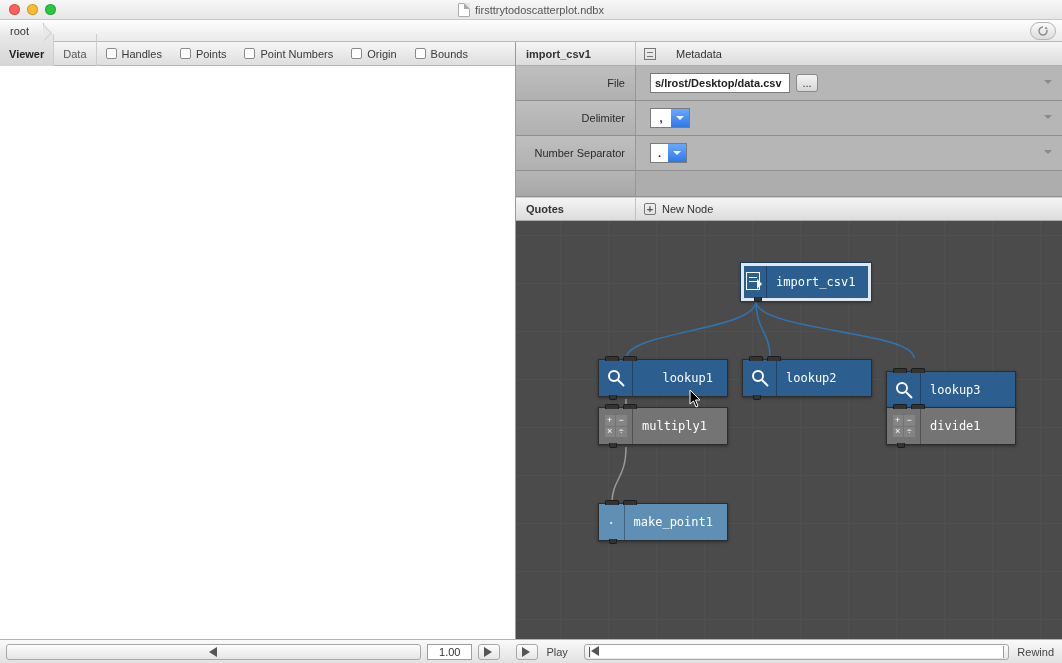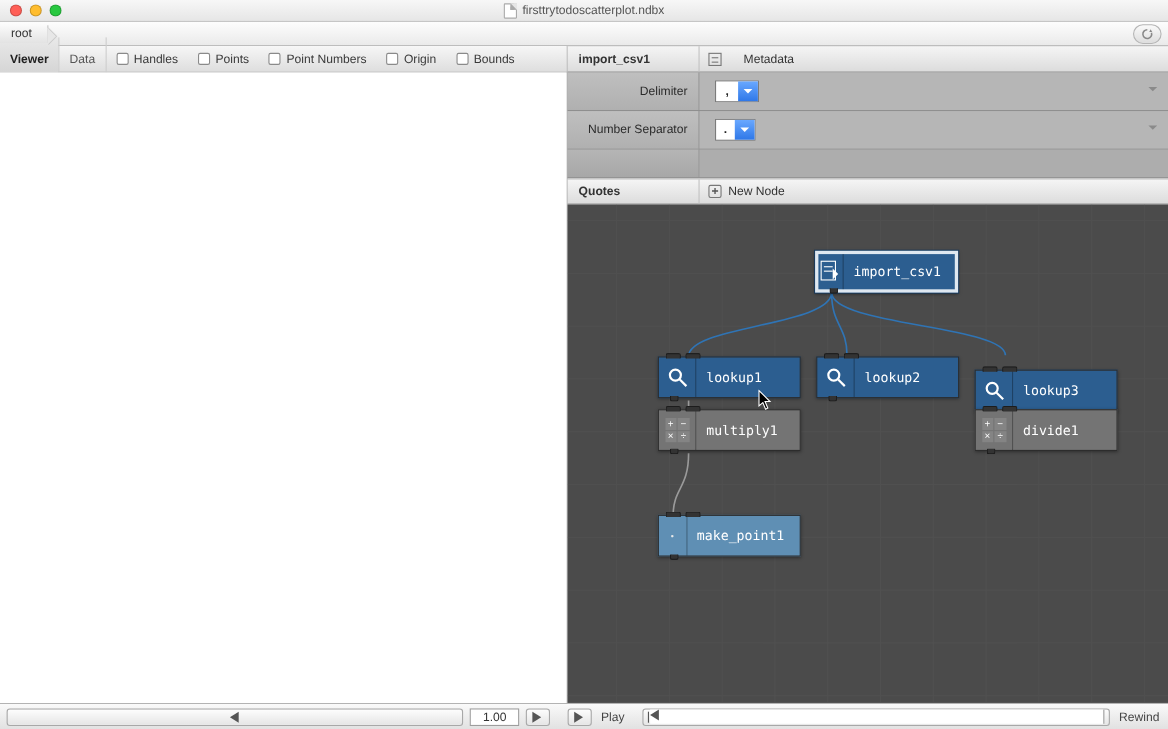--- a/index.html
+++ b/index.html
@@ -166,20 +166,28 @@
   <div class="right">
     <div class="prop-header">
       <div class="ph-name">import_csv1</div>
       <div class="ph-meta">
         <span class="meta-icon"></span>
         <span>Metadata</span>
       </div>
     </div>
     <div class="prop-rows">
       <div class="prow">
+        <div class="plabel">File</div>
+        <div class="pval">
+          <div class="txtfield">s/lrost/Desktop/data.csv</div>
+          <div class="dotbtn">...</div>
+          <span class="chev chevdown"></span>
+        </div>
+      </div>
+      <div class="prow">
         <div class="plabel">Delimiter</div>
         <div class="pval">
           <div class="sel">
               <span class="sv">,</span>
               <span class="sd"></span>
             </div>
           <span class="chev chevdown"></span>
         </div>
       </div>
       <div class="prow">
@@ -220,21 +228,21 @@
         <span class="nodeport-bot"></span>
         <div class="nic">
             <span class="importicon">
               <span class="sheet"></span>
               <span class="arrow"></span>
             </span>
           </div>
         <div class="nlabel">import_csv1</div>
       </div>
 
-      <div class="node look" style="left:82px; top:138px;">
+      <div class="node look" style="left:82px; top:138px;justify-content:space-between;">
         <span class="nodeport-top"></span>
           <span class="nodeport-top p2"></span>
         <span class="nodeport-bot"></span>
         <div class="nic">
             <svg class="mag">
               <circle cx="8" cy="8" r="5"></circle>
               <line x1="12" y1="12" x2="18" y2="18"></line>
             </svg>
           </div>
         <div class="nlabel">lookup1</div>

